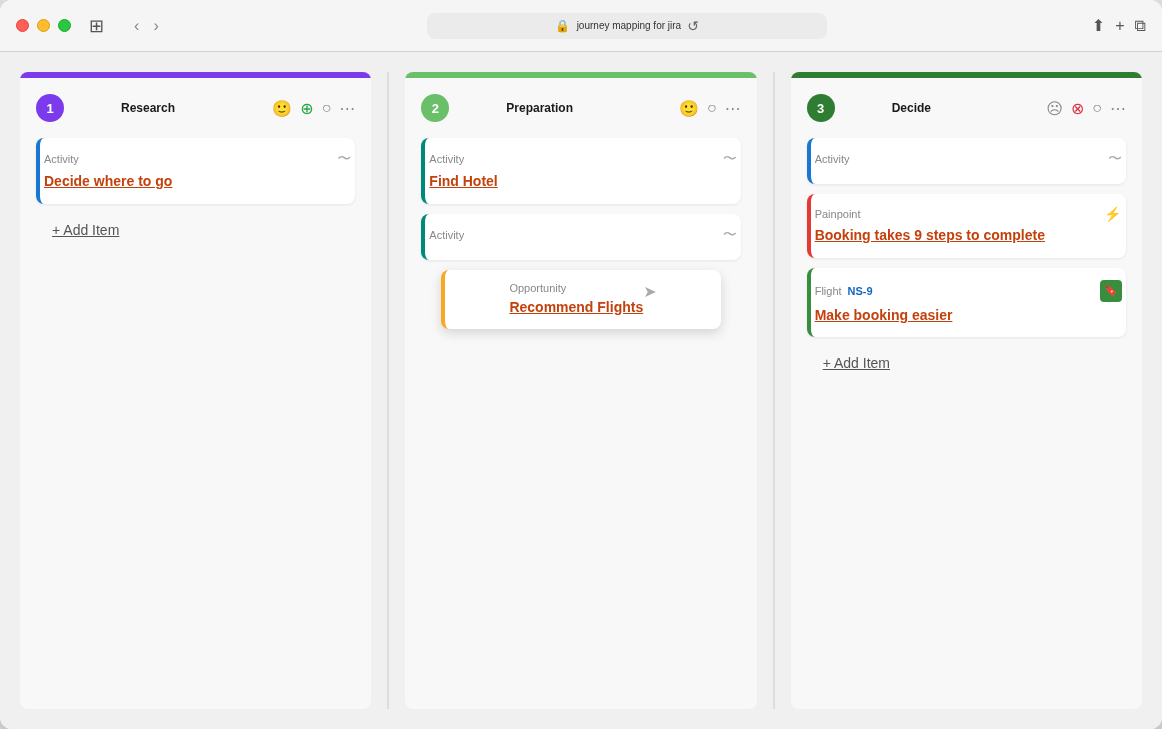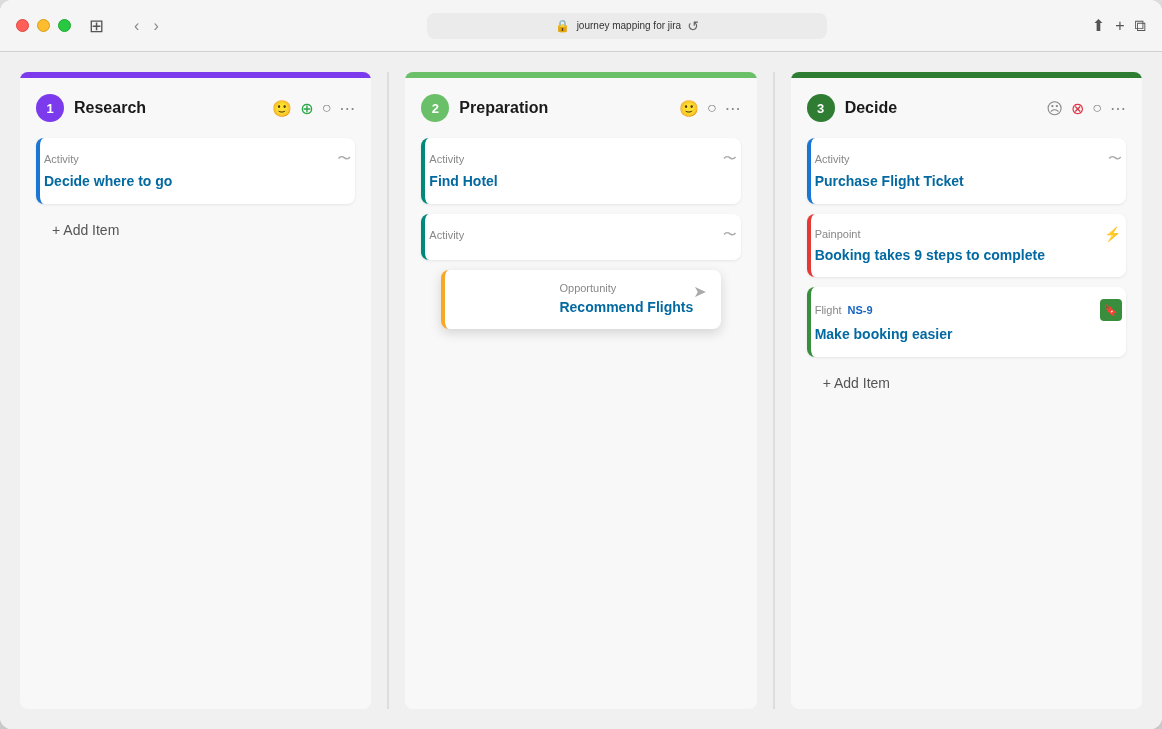--- a/index.html
+++ b/index.html
@@ -152,23 +152,24 @@
       border-radius: 50%;
       display: flex;
       align-items: center;
       justify-content: center;
       font-size: 13px;
       font-weight: 700;
       color: white;
       flex-shrink: 0;
     }
     .column-title {
-      font-size: 16px;
+      font-size: 12px;
       font-weight: 600;
       color: #1a1a1a;
+      margin-left: 47px;
     }
     .column-icons {
       display: flex;
       gap: 8px;
       align-items: center;
     }
     .col-icon {
       color: #888;
       font-size: 16px;
       cursor: pointer;
@@ -196,40 +197,42 @@
       color: #888;
       font-weight: 500;
     }
     .card-icon {
       color: #aaa;
       font-size: 14px;
     }
     .card-title {
       font-size: 14px;
       font-weight: 600;
-      color: #0369a1;
+      color: #c2410c;
       line-height: 1.4;
+      text-decoration: underline;
     }
     .card-blue { border-left-color: #1976d2; }
     .card-teal { border-left-color: #00897b; }
     .card-red { border-left-color: #e53935; }
     .card-green { border-left-color: #388e3c; }
     
     .add-item-btn {
       display: flex;
       align-items: center;
       gap: 6px;
       padding: 8px 16px;
       background: none;
       border: none;
       color: #555;
       font-size: 14px;
       cursor: pointer;
       border-radius: 6px;
       margin-top: 4px;
+      text-decoration: underline;
     }
     
     .story-tag {
       color: #1565c0;
       font-weight: 600;
       font-size: 11px;
     }
     .story-icon {
       width: 22px;
       height: 22px;
@@ -263,21 +266,21 @@
       background: #ddd;
     }
     .opportunity-type {
       font-size: 11px;
       color: #888;
       font-weight: 500;
       margin-bottom: 4px;
     }
     .card-row {
       display: flex;
-      justify-content: flex-end;
+      justify-content: center;
       align-items: flex-start;
     }
   </style>
 </head>
 <body>
 
 <div class="window">
 
   <div class="titlebar">
     <div class="traffic-lights">
@@ -394,21 +397,20 @@
             <span class="col-icon">○</span>
             <span class="col-icon">⋯</span>
           </div>
         </div>
 
         <div class="card card-blue">
           <div class="card-header">
             <span class="card-type">Activity</span>
             <span class="card-icon">〜</span>
           </div>
-          <div class="card-title">Purchase Flight Ticket</div>
         </div>
 
         <div class="card card-red">
           <div class="card-header">
             <span class="card-type">Painpoint</span>
             <span class="card-icon">⚡</span>
           </div>
           <div class="card-title">Booking takes 9 steps to complete</div>
         </div>
 

